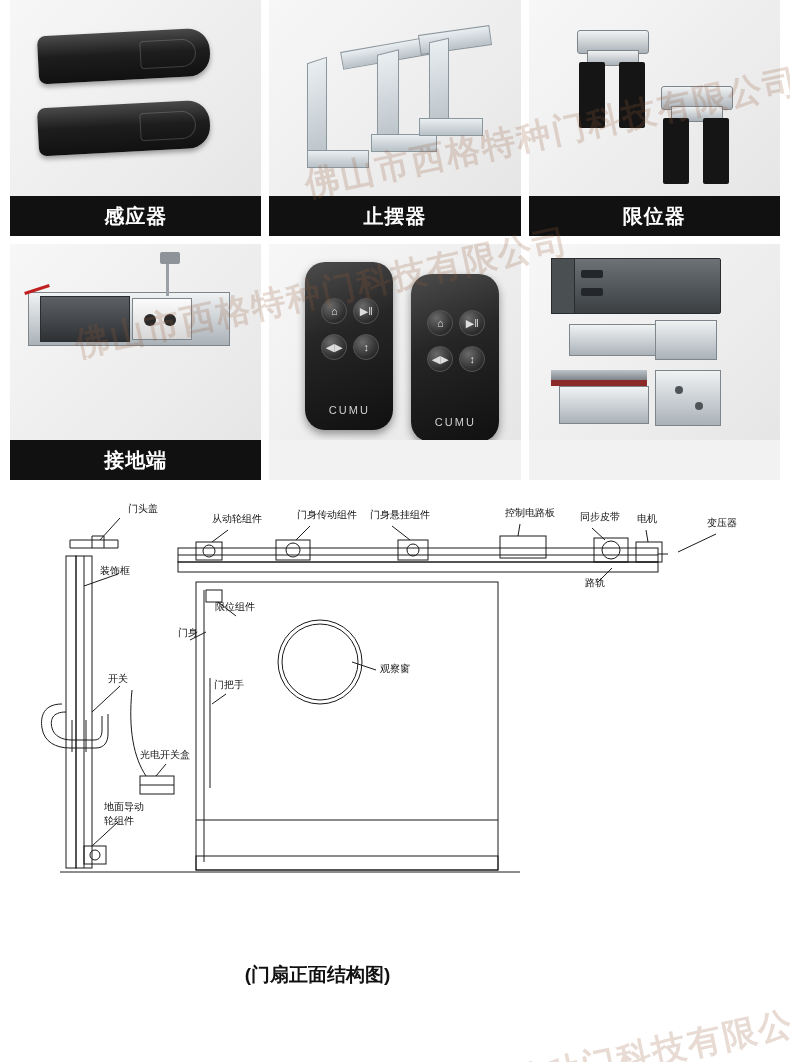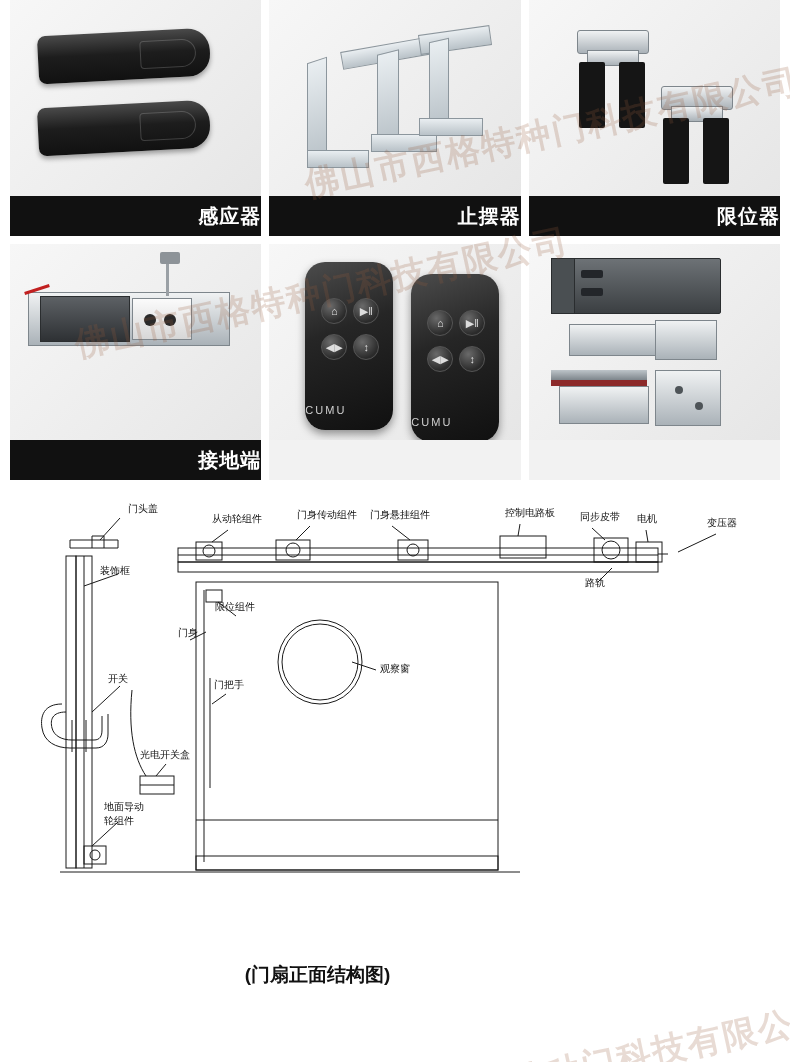--- a/index.html
+++ b/index.html
@@ -33,21 +33,21 @@
   }
   .card-image {
     height: 196px;
     background: linear-gradient(135deg,#f7f7f7 0%, #ededed 60%, #e6e6e6 100%);
     position: relative;
     overflow: hidden;
   }
   .card-label {
     background: #111111;
     color: #ffffff;
-    text-align: right;
+    text-align: center;
     font-size: 20px;
     line-height: 40px;
     height: 40px;
     font-weight: bold;
     letter-spacing: 1px;
   }
 
   
   .sensor-bar {
     position: absolute;
@@ -89,20 +89,21 @@
     background: radial-gradient(circle at 35% 30%, #6a6a6a, #2b2b2b 70%);
     border: 1px solid #555;
     color: #ddd;
     font-size: 11px;
     line-height: 24px;
     text-align: center;
   }
   .remote .brand {
     position: absolute;
     bottom: 14px; left: 0; right: 0;
+    text-align: center;
     color: #cfcfcf;
     font-size: 11px;
     letter-spacing: 2px;
   }
 
   .metal-plate {
     position: absolute;
     background: linear-gradient(180deg,#f0f2f3,#aab2b8);
     border: 1px solid #7e868c;
   }

